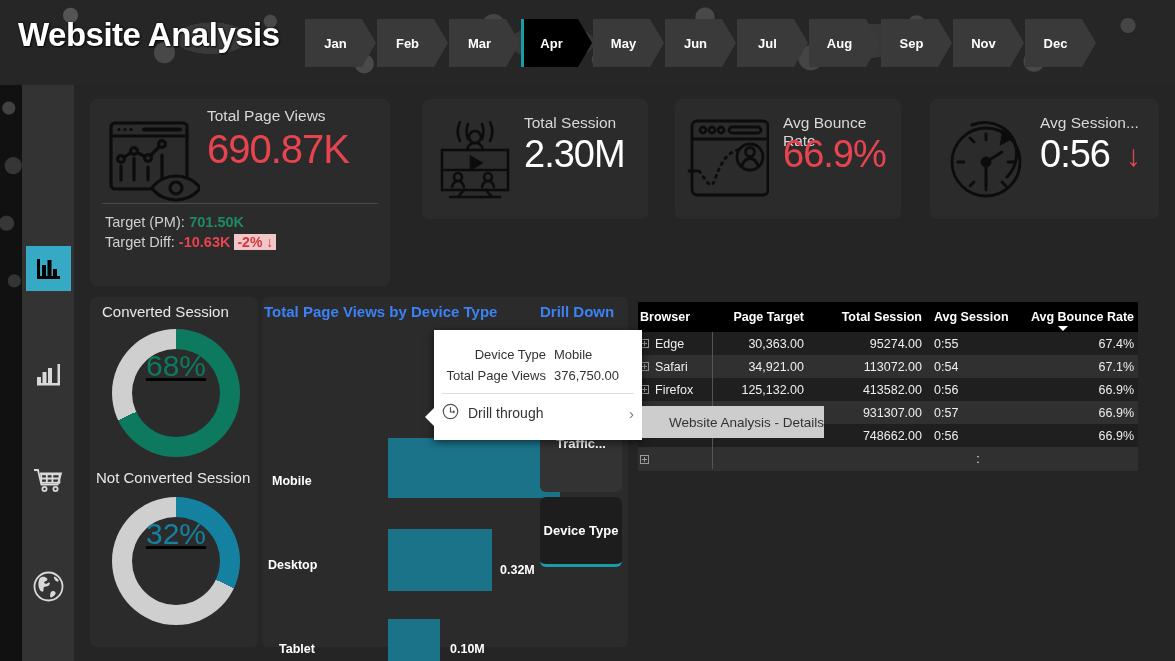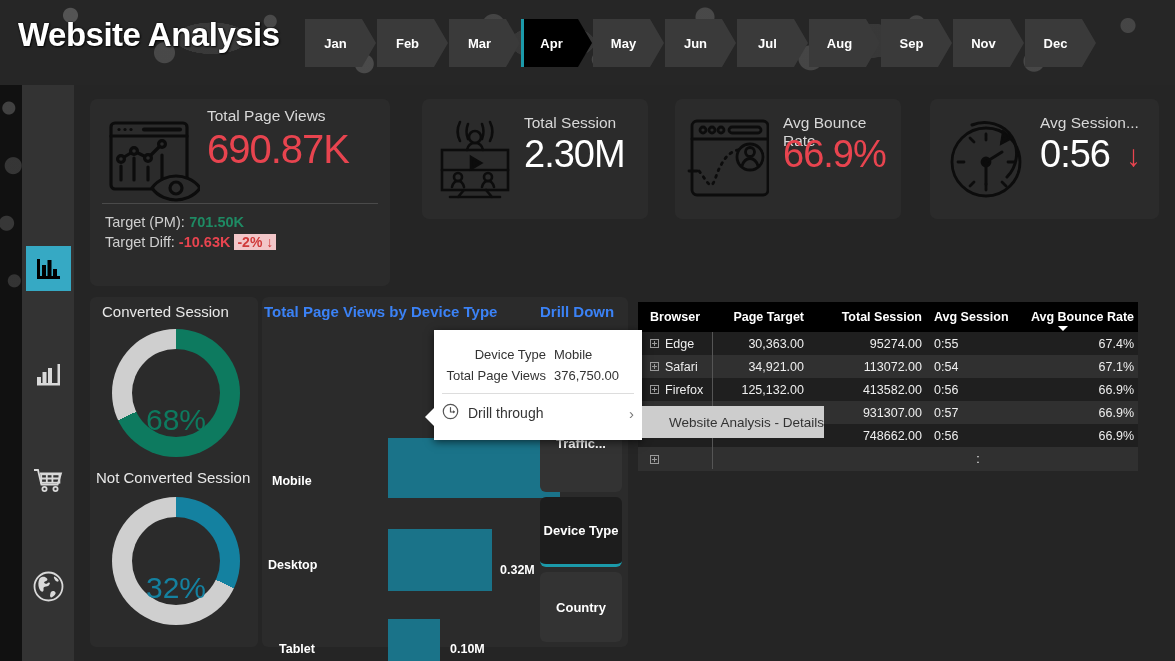--- a/index.html
+++ b/index.html
@@ -97,21 +97,21 @@
     padding: 0 3px; display: inline-block;
   }
 
   
   .panel { position: absolute; background: #2b2b2b; border-radius: 6px; }
 
   .donut-label { color: #e8e8e8; font-size: 15px; }
   .donut { position: relative; }
   .donut .hole {
     position: absolute; border-radius: 50%; background: #2b2b2b;
-    display: flex; align-items: flex-end; justify-content: center;
+    display: flex; align-items: flex-start; justify-content: center; text-decoration: underline;
   }
   .donut .pct { font-size: 30px; }
 
   .chart-title { color: #3b82f6; font-size: 15px; font-weight: bold; }
   .bar { position: absolute; background: #1a7389; }
   .bar-cat { position: absolute; color: #fff; font-size: 12.5px; font-weight: bold; }
   .bar-val { position: absolute; color: #fff; font-size: 12.5px; font-weight: bold; }
 
   .drillbtn {
     position: absolute; width: 82px; height: 70px; background: #333;
@@ -122,21 +122,21 @@
 
   
   .tbl { position: absolute; left: 564px; top: 217px; width: 500px; }
   .tbl-head {
     display: flex; background: #000; height: 30px; align-items: center;
     color: #fff; font-size: 12.5px; font-weight: bold;
   }
   .tbl-row { display: flex; height: 23px; align-items: center; color: #eee; font-size: 12.5px; }
   .tbl-row.alt { background: #303030; }
   .tbl-row.plain { background: #1f1f1f; }
-  .c-browser { width: 74px; padding-left: 12px; display:flex; align-items:center; gap:6px;}
+  .c-browser { width: 74px; padding-left: 2px; display:flex; align-items:center; gap:6px;}
   .c-pv { width: 100px; text-align: right; padding-right: 8px; }
   .c-ts { width: 118px; text-align: right; padding-right: 8px; }
   .c-as { width: 92px; text-align: left; padding-left: 4px; }
   .c-br { width: 116px; text-align: right; padding-right: 4px; }
   .expander {
     width: 9px; height: 9px; border: 1px solid #9a9a9a; position: relative; flex: none;
   }
   .expander::before, .expander::after {
     content:""; position:absolute; background:#9a9a9a;
   }
@@ -411,23 +411,20 @@
       <div class="bar" style="left:126px;top:322px;width:52px;height:62px;"></div>
       <div class="bar-val" style="left:188px;top:345px;">0.10M</div>
     </div>
 
     <div class="drillbtn" style="left:466px; top:337px;">
       <span style="position:relative;top:-14px;">Traffic...</span>
     </div>
     <div class="drillbtn sel" style="left:466px; top:412px;">
       <span>Device Type</span>
     </div>
-    <div class="drillbtn" style="left:466px; top:487px;">
-      <span>Country</span>
-    </div>
 
     <div class="tbl">
       <div class="tbl-head">
         <div class="c-browser">Browser</div>
         <div class="c-pv">Page Target</div>
         <div class="c-ts">Total Session</div>
         <div class="c-as">Avg Session</div>
         <div class="c-br" style="position:relative;">
           <span>Avg Bounce Rate</span>
           <div class="sort-caret" style="position:absolute;left:36px;top:14px;"></div>

